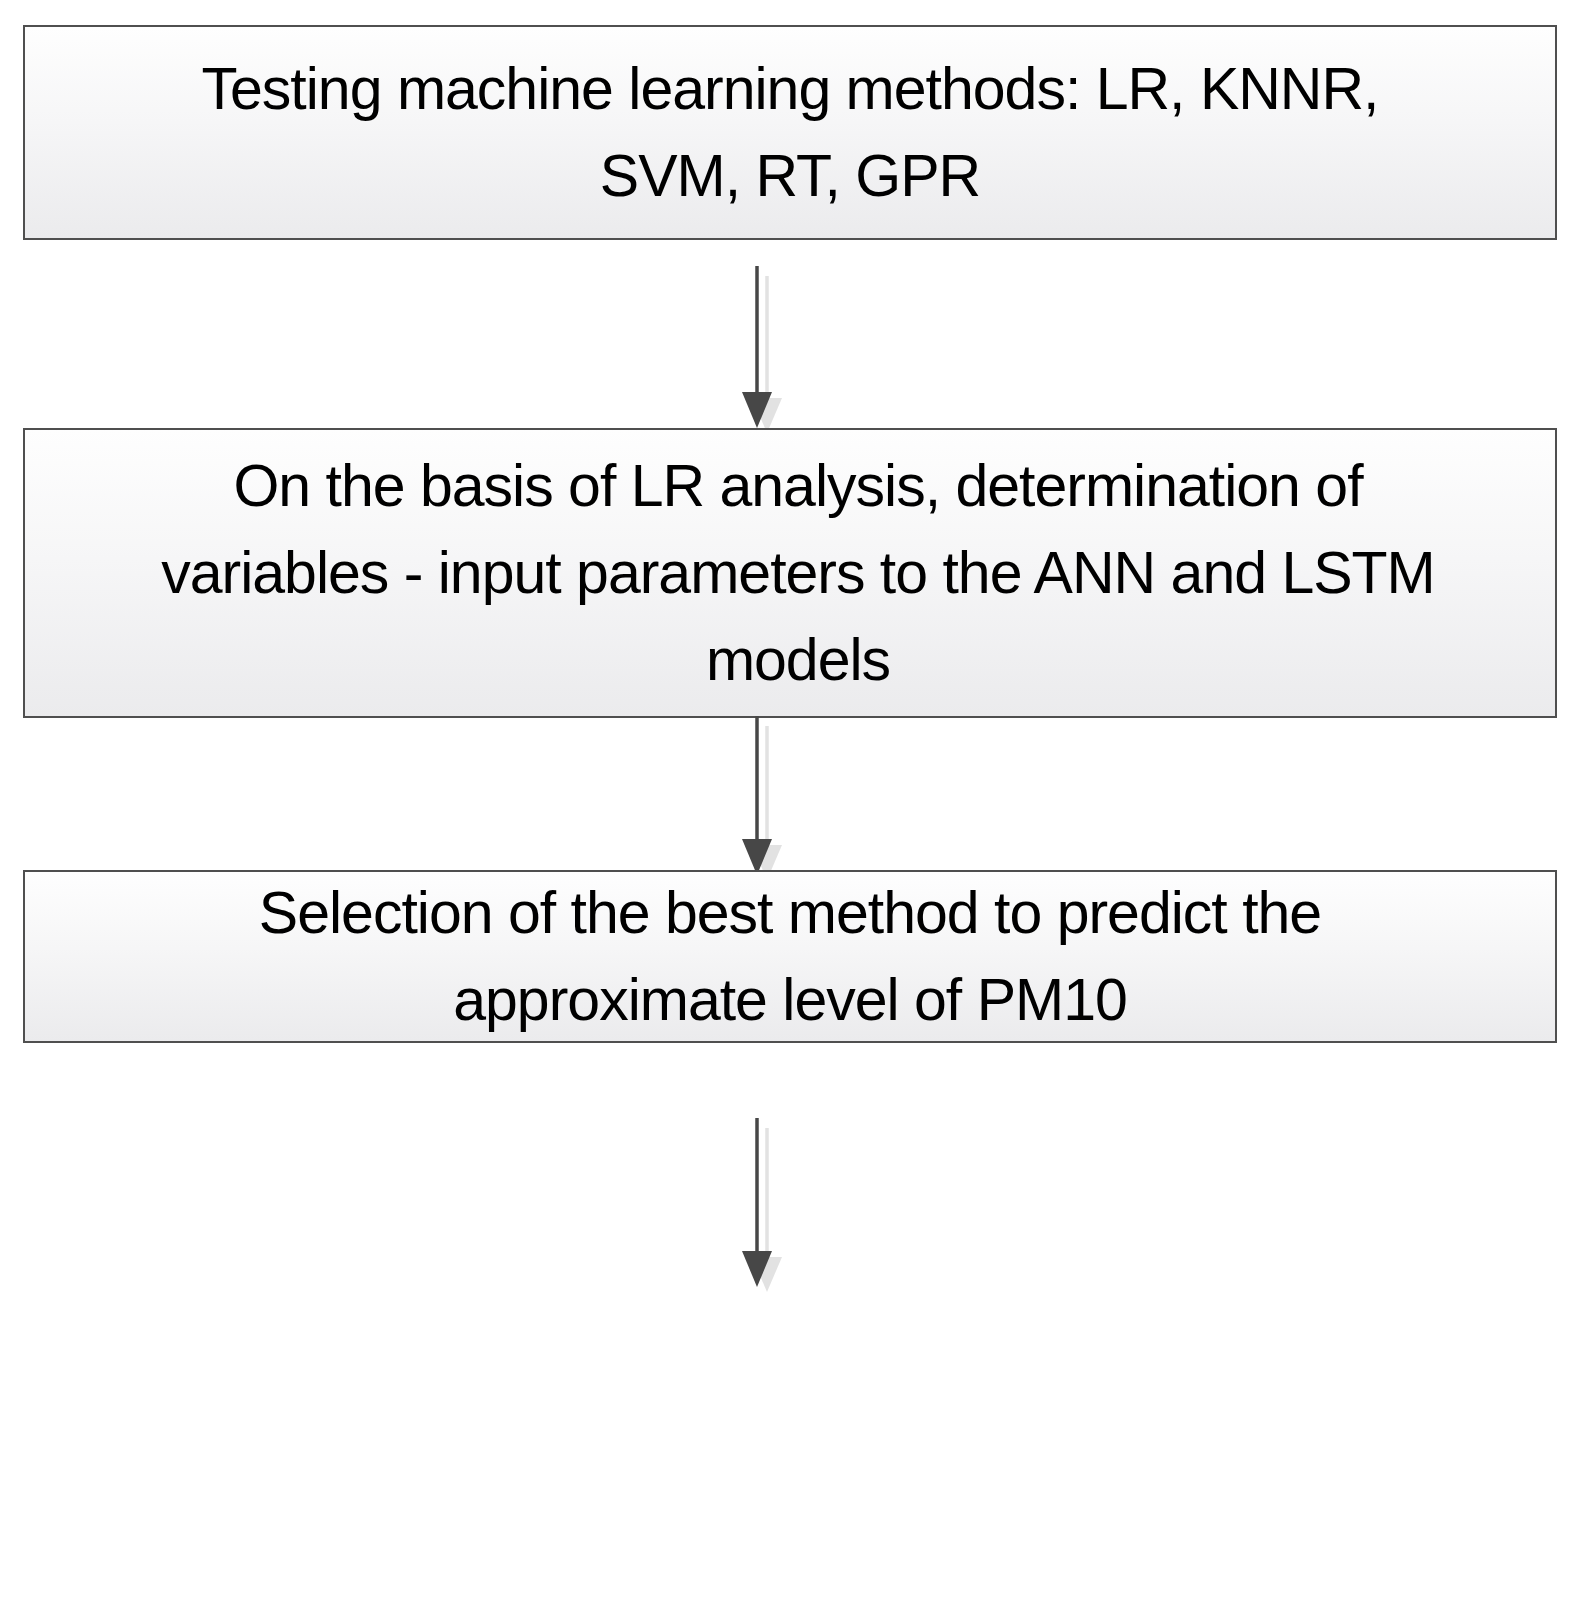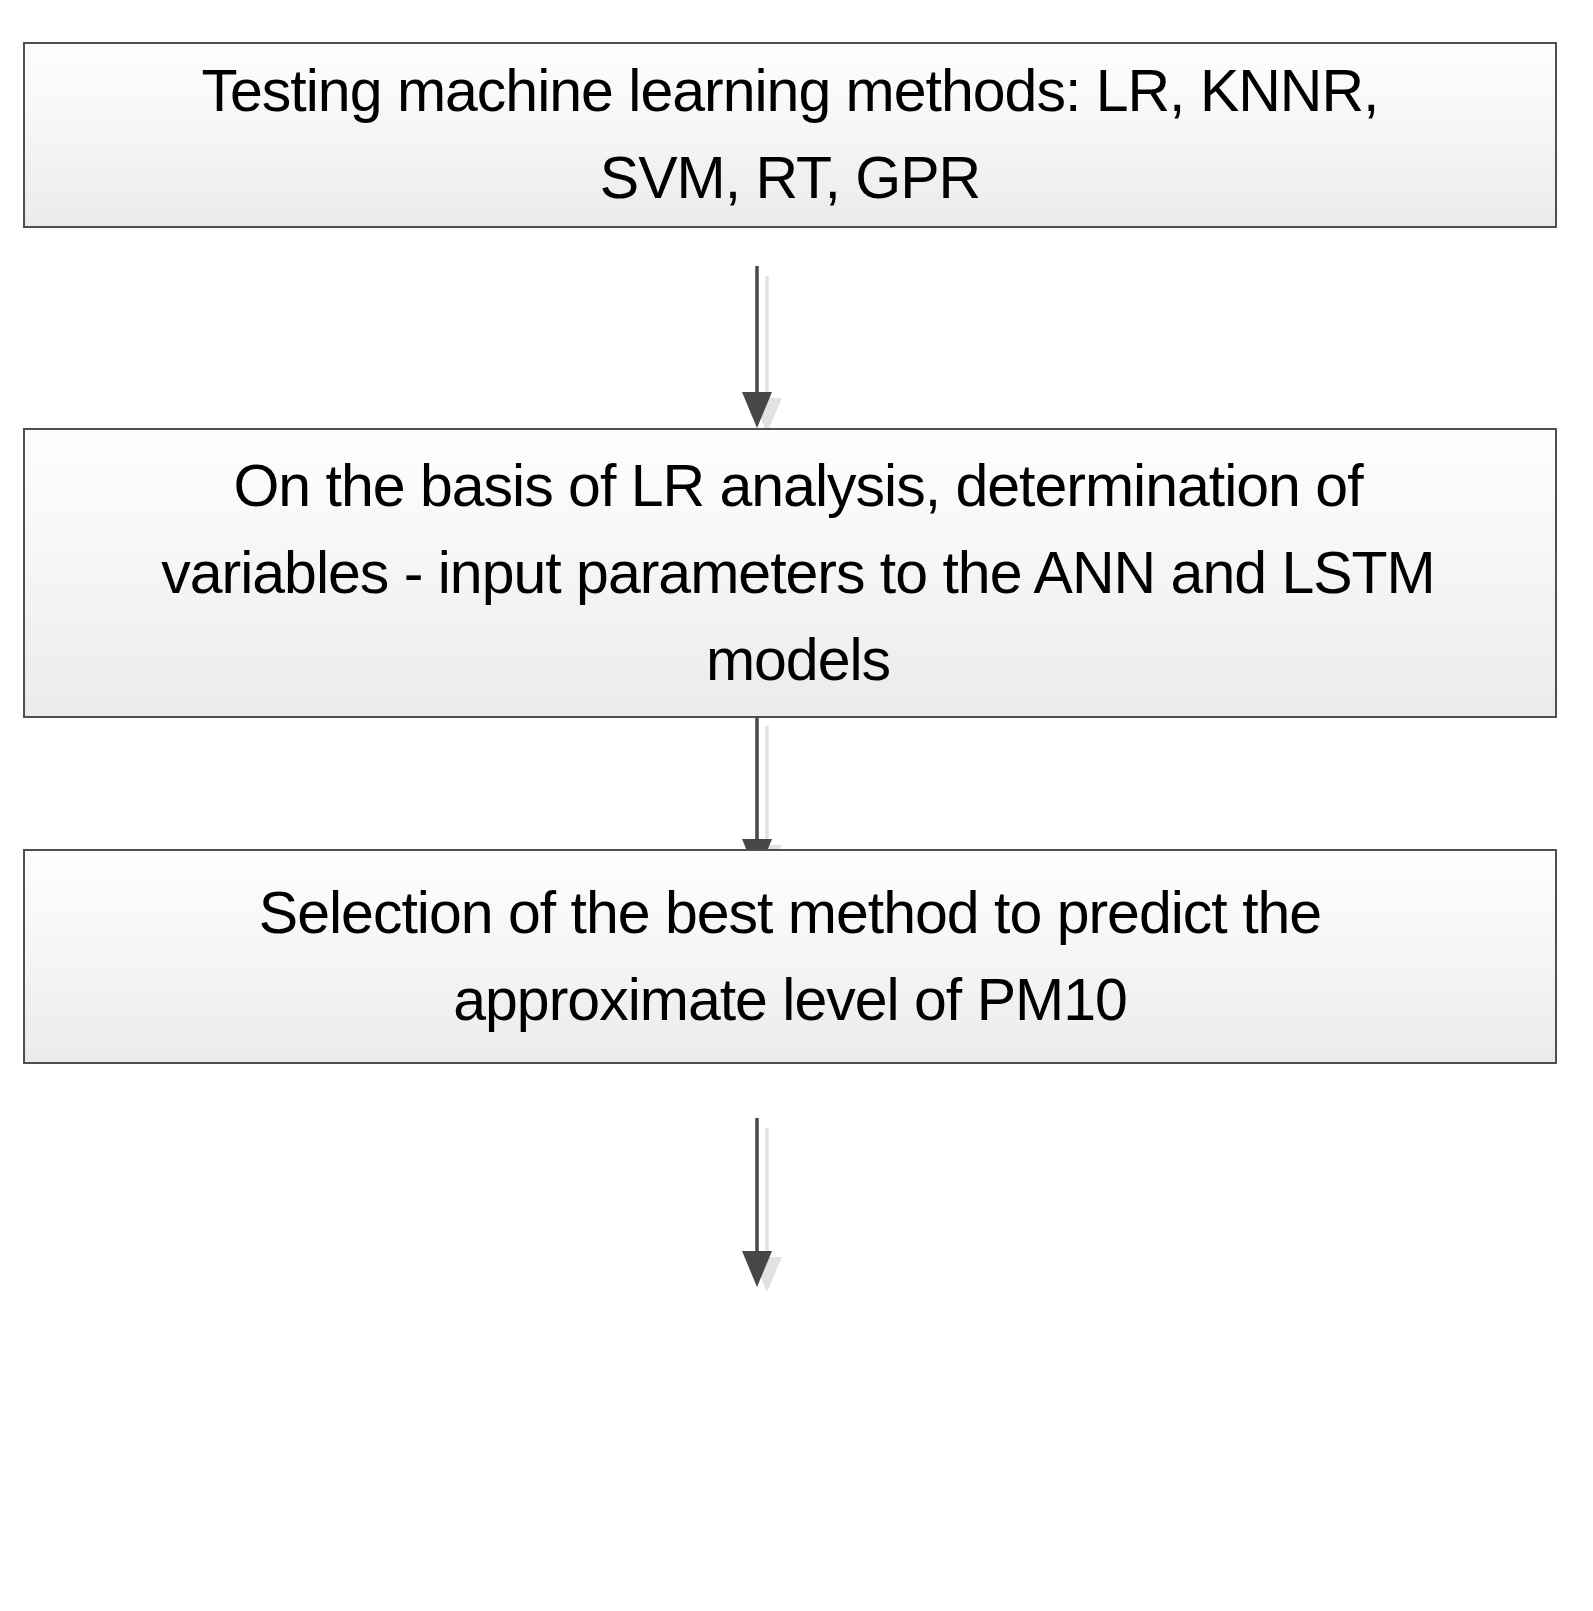--- a/index.html
+++ b/index.html
@@ -35,23 +35,23 @@
     position: absolute;
     z-index: -1;
     left: 9px;
     top: 9px;
     width: 100%;
     height: 100%;
     background-color: var(--box-shadow, #e8e8e8);
     background-image: radial-gradient(circle, #ffffff 1.3px, transparent 1.7px);
     background-size: 14px 14px;
   }
-  #box-1 { top: 42px;   height: 186px; }
+  #box-1 { top: 25px;   height: 215px; }
   #box-2 { top: 428px;  height: 290px; padding-left: 16px; }
-  #box-3 { top: 849px;  height: 215px; }
+  #box-3 { top: 870px;  height: 173px; }
   #box-4 { top: 1287px; height: 291px; }
 
   .box-text {
     font-size: 59px;
     line-height: 87px;
     letter-spacing: -1px;
     color: var(--text, #000000);
     text-align: center;
     white-space: pre-line;
     padding: 0 12px;

